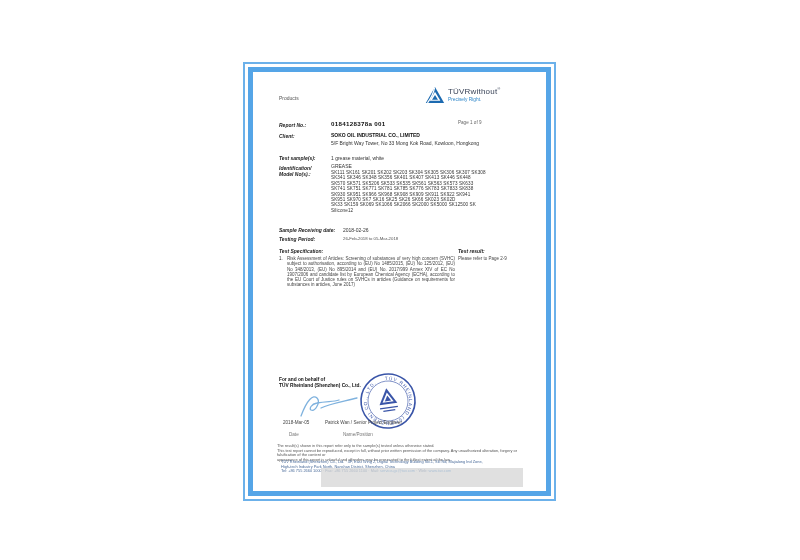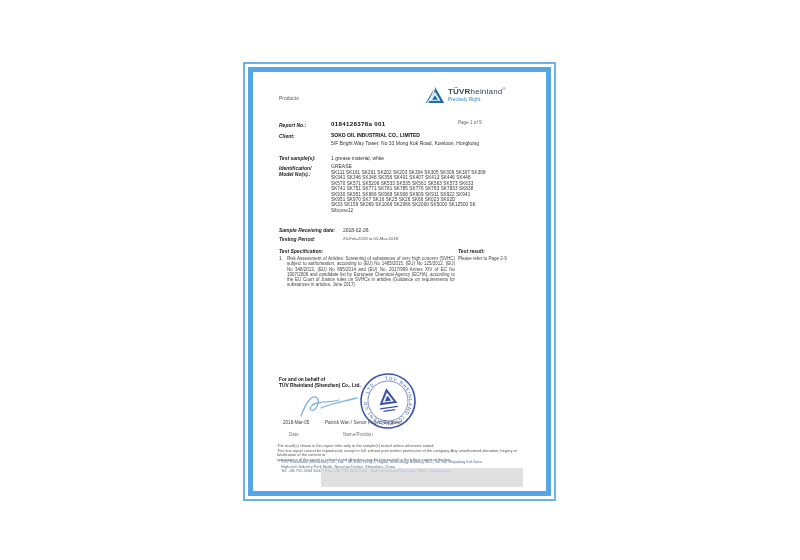--- a/index.html
+++ b/index.html
@@ -17,21 +17,21 @@
   .val  { font-size:5px; color:#333; line-height:6px; }
   .val-b{ font-size:5px; font-weight:bold; color:#111; line-height:6px; }
   .tiny { font-size:4.3px; color:#555; line-height:5px; }
   .blue { color:#2f7fd0; }
 
   .report-no { font-size:6.2px; font-weight:bold; color:#111; letter-spacing:.3px; }
   .page-ind  { font-size:4.6px; color:#666; }
 
   .logo-wrap { display:flex; align-items:flex-start; gap:3px; }
   .logo-text-line { font-size:8px; color:#3a4458; letter-spacing:.2px; }
-  .logo-bold { font-weight:bold; }
+  .logo-bold { font-weight:normal; }
   .logo-reg  { font-size:4px; vertical-align:super; }
   .tagline { font-size:4.8px; color:#2e86c9; margin-top:1px; }
 
   .models { width:180px; }
   .models .mline { display:block; font-size:4.6px; color:#333; line-height:5.4px; letter-spacing:.1px; }
 
   .spec-head { font-size:5px; font-weight:bold; font-style:italic; color:#222; }
   .spec-body { width:168px; font-size:4.5px; color:#444; line-height:5.3px; text-align:justify; }
 
   .fineprint { width:250px; }
@@ -60,21 +60,21 @@
 
       <div class="abs logo-wrap" style="left:172px; top:14px;">
         <svg width="20" height="18" viewBox="0 0 24 21">
           <path d="M12 1 L23 20 L1 20 Z" fill="#1c6ab0"></path>
           <path d="M12 6.5 L18.5 17.5 L5.5 17.5 Z" fill="#ffffff"></path>
           <path d="M12 10.5 L15.6 16.2 L8.4 16.2 Z" fill="#1c6ab0"></path>
           <path d="M3 20 C8 13 10.5 8 11.4 1.8" stroke="#ffffff" stroke-width="1.6" fill="none"></path>
         </svg>
         <div>
           <div class="logo-text-line">
-            <span class="logo-bold">TÜVR</span><span>heinland</span><span class="logo-reg">®</span>
+            <span class="logo-bold">TÜVR</span><span>without</span><span class="logo-reg">®</span>
           </div>
           <div class="tagline">Precisely Right.</div>
         </div>
       </div>
 
       <div class="abs lbl" style="left:26px; top:50px;">Report No.:</div>
       <div class="abs report-no" style="left:78px; top:48px;">0184128378a 001</div>
       <div class="abs page-ind" style="left:205px; top:48px;">Page 1 of 9</div>
 
       <div class="abs lbl" style="left:26px; top:61px;">Client:</div>

